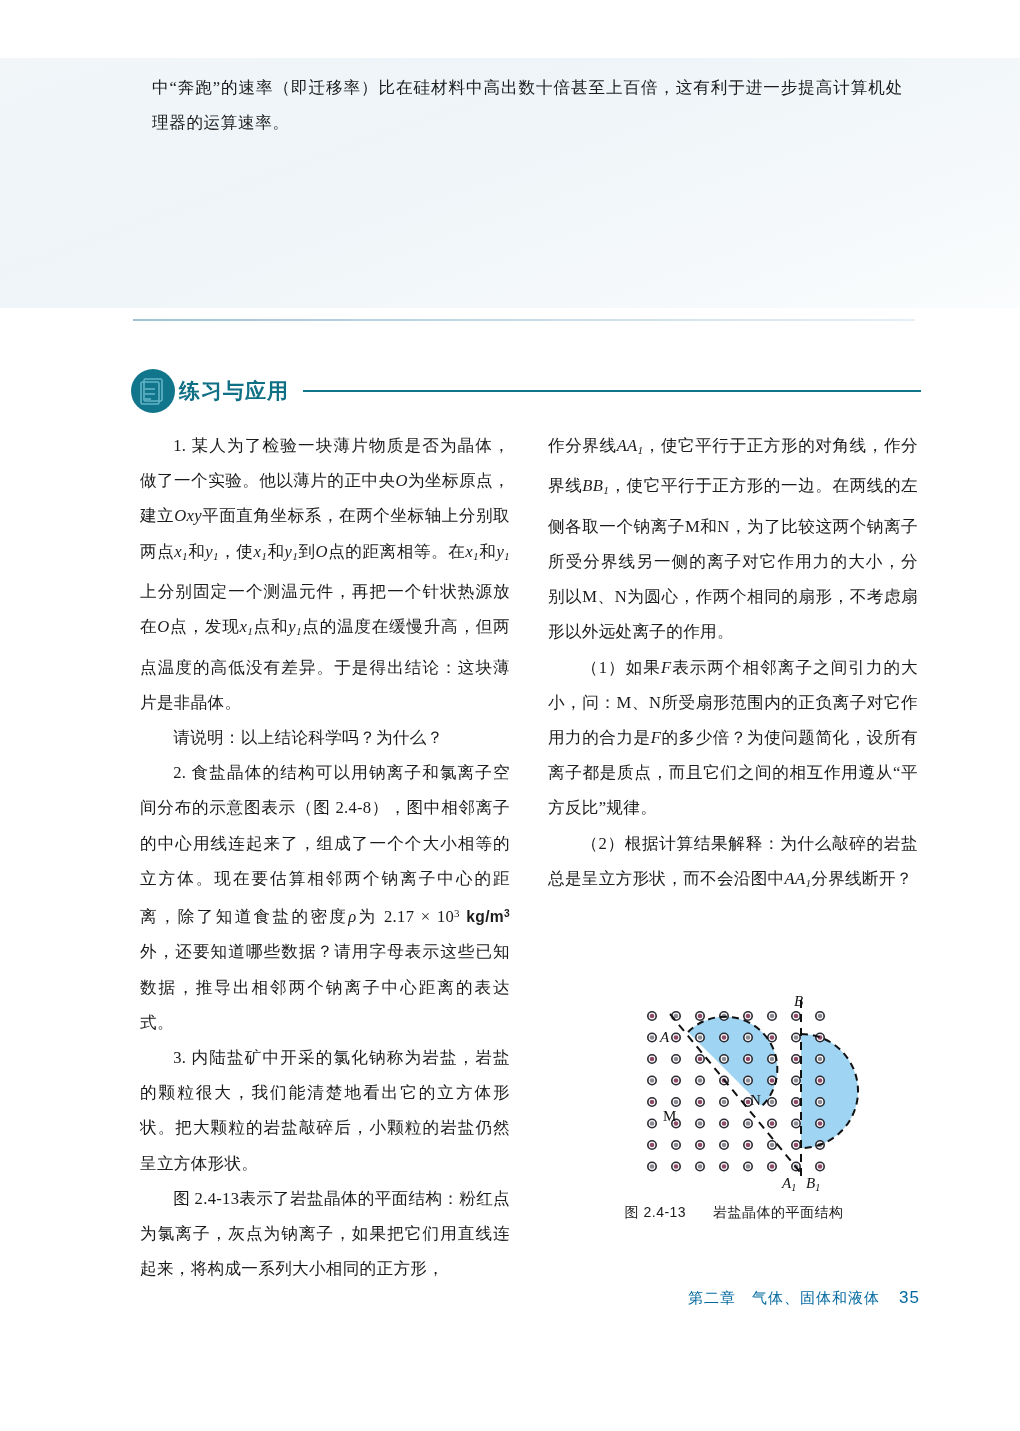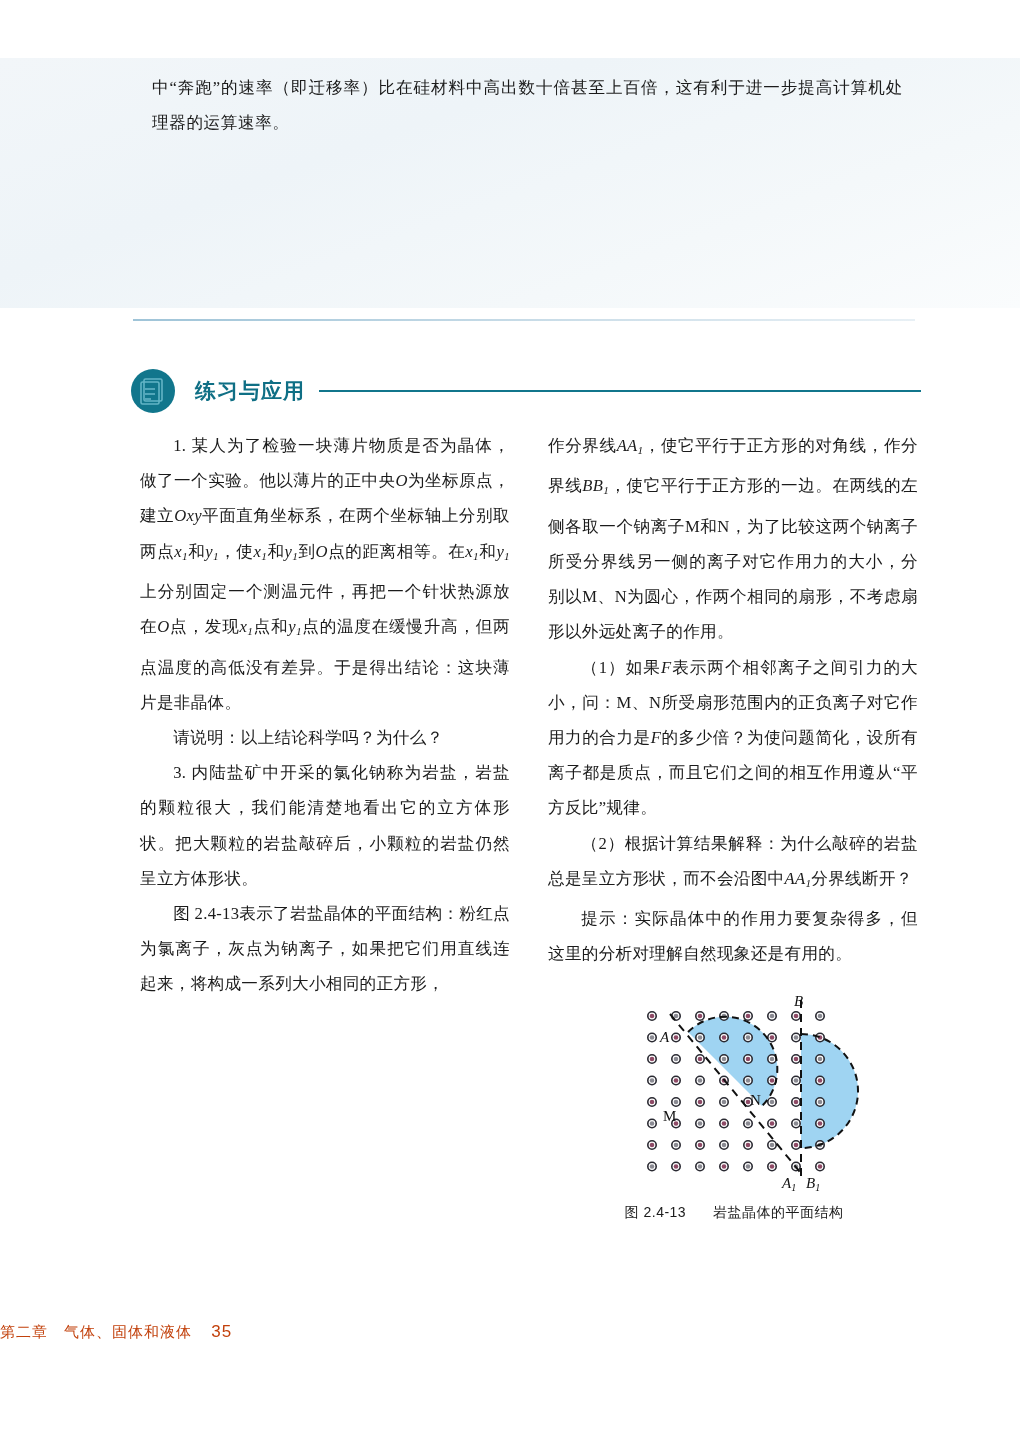--- a/index.html
+++ b/index.html
@@ -68,21 +68,21 @@
     position: relative;
     flex: 0 0 auto;
   }
   #section-icon svg { position: absolute; left: 0; top: 0; }
   #section-title {
     font-family: Liberation Mono, monospace;
     font-weight: bold;
     font-size: 21px;
     color: #0f6f85;
     letter-spacing: 1px;
-    margin-left: 20px;
+    margin-left: 4px;
     white-space: nowrap;
   }
   #section-line {
     flex: 1 1 auto;
     height: 2px;
     background: #11768c;
     margin-left: 14px;
   }
 
   
@@ -132,26 +132,26 @@
     font-family: "Liberation Sans", "DejaVu Sans", sans-serif;
     font-size: 14px;
     color: #1b1b1b;
     letter-spacing: 0.5px;
   }
 
   
   #footer {
     position: absolute;
     left: 0;
-    top: 1322px;
+    top: 1288px;
     width: 920px;
-    text-align: left;
+    text-align: right;
     font-family: "Liberation Sans", "DejaVu Sans", sans-serif;
     font-size: 15px;
-    color: #c2410c;
+    color: #0369a1;
     letter-spacing: 1px;
   }
   #footer-page {
     font-family: "Liberation Sans", sans-serif;
     font-size: 17px;
     margin-left: 14px;
     font-weight: normal;
   }
 </style>
 </head>
@@ -178,36 +178,36 @@
   <div id="section-title">练习与应用</div>
   <div id="section-line"></div>
 </div>
 
 <div id="col-left">
 
   <p class="q-p">1. 某人为了检验一块薄片物质是否为晶体，做了一个实验。他以薄片的正中央<i>O</i>为坐标原点，建立<i>Oxy</i>平面直角坐标系，在两个坐标轴上分别取两点<i>x</i><sub>1</sub>和<i>y</i><sub>1</sub>，使<i>x</i><sub>1</sub>和<i>y</i><sub>1</sub>到<i>O</i>点的距离相等。在<i>x</i><sub>1</sub>和<i>y</i><sub>1</sub>上分别固定一个测温元件，再把一个针状热源放在<i>O</i>点，发现<i>x</i><sub>1</sub>点和<i>y</i><sub>1</sub>点的温度在缓慢升高，但两点温度的高低没有差异。于是得出结论：这块薄片是非晶体。</p>
 
   <p class="q-p">请说明：以上结论科学吗？为什么？</p>
 
+  <p class="q-p">2. 食盐晶体的结构可以用钠离子和氯离子空间分布的示意图表示（图 2.4-8），图中相邻离子的中心用线连起来了，组成了一个个大小相等的立方体。现在要估算相邻两个钠离子中心的距离，除了知道食盐的密度<i>ρ</i>为 2.17 × 10<sup>3</sup> <span class="unit">kg/m<sup>3</sup></span> 外，还要知道哪些数据？请用字母表示这些已知数据，推导出相邻两个钠离子中心距离的表达式。</p>
 
 
   <p class="q-p">3. 内陆盐矿中开采的氯化钠称为岩盐，岩盐的颗粒很大，我们能清楚地看出它的立方体形状。把大颗粒的岩盐敲碎后，小颗粒的岩盐仍然呈立方体形状。</p>
 
   <p class="q-p">图 2.4-13表示了岩盐晶体的平面结构：粉红点为氯离子，灰点为钠离子，如果把它们用直线连起来，将构成一系列大小相同的正方形，</p>
 </div>
 
 <div id="col-right">
 
   <p class="q-p" style="text-indent:0">作分界线<i>AA</i><sub>1</sub>，使它平行于正方形的对角线，作分界线<i>BB</i><sub>1</sub>，使它平行于正方形的一边。在两线的左侧各取一个钠离子M和N，为了比较这两个钠离子所受分界线另一侧的离子对它作用力的大小，分别以M、N为圆心，作两个相同的扇形，不考虑扇形以外远处离子的作用。</p>
 
   <p class="q-p">（1）如果<i>F</i>表示两个相邻离子之间引力的大小，问：M、N所受扇形范围内的正负离子对它作用力的合力是<i>F</i>的多少倍？为使问题简化，设所有离子都是质点，而且它们之间的相互作用遵从“平方反比”规律。</p>
 
   <p class="q-p">（2）根据计算结果解释：为什么敲碎的岩盐总是呈立方形状，而不会沿图中<i>AA</i><sub>1</sub>分界线断开？</p>
 
-  <p class="q-p">提示：实际晶体中的作用力要复杂得多，但这里的分析对理解自然现象还是有用的。</p>
 </div>
 
 <div id="figure-block">
   <div id="lattice-wrap">
     <svg id="lattice" width="230" height="200" viewBox="0 0 230 200" aria-hidden="true">
       <defs>
         <clipPath id="clip-M">
           <path d="M 58,40 L 132,114 A 52,52 0 0 0 58,40 Z"></path>
         </clipPath>
         <clipPath id="clip-N">

